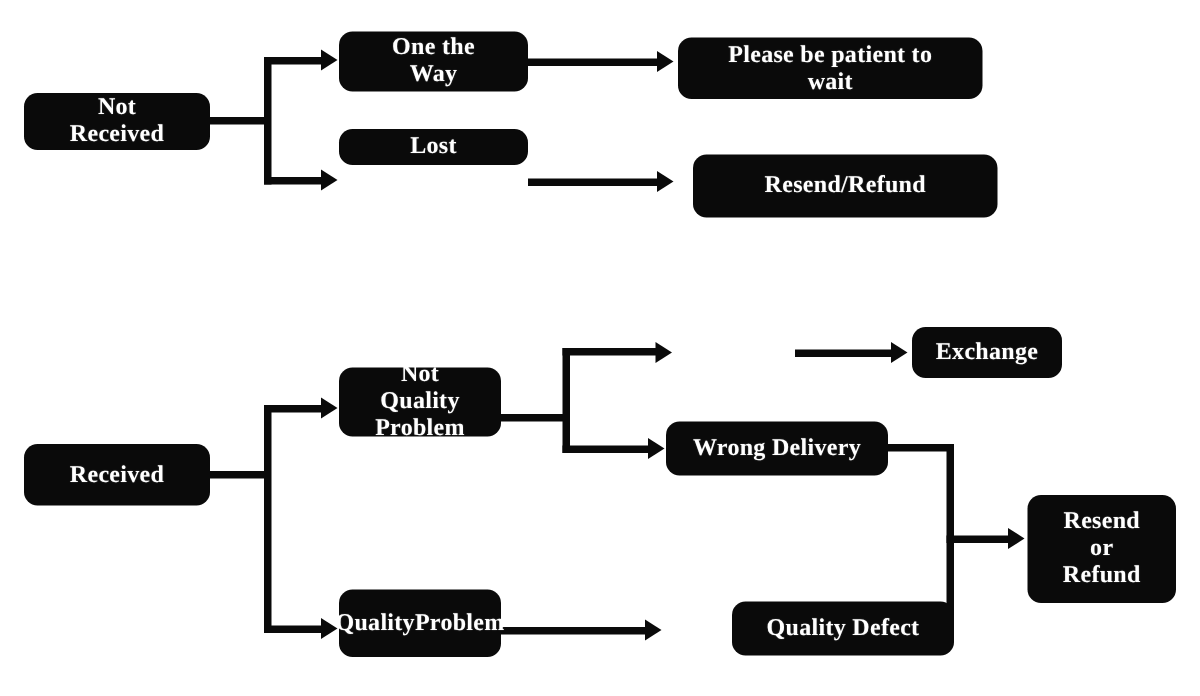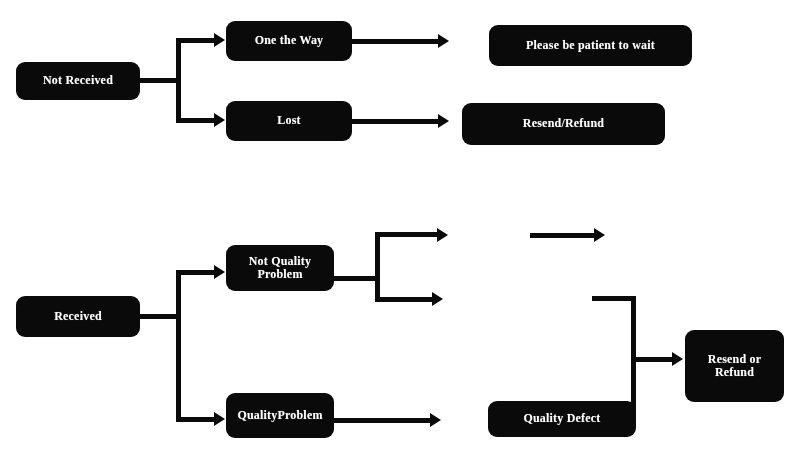--- a/index.html
+++ b/index.html
@@ -18,21 +18,21 @@
   .node {
     position: absolute;
     background: #0a0a0a;
     color: #ffffff;
     border-radius: 9px;
     display: flex;
     align-items: center;
     justify-content: center;
     text-align: center;
     font-weight: bold;
-    font-size: 12px;
+    font-size: 16px;
     line-height: 1.12;
     letter-spacing: 0.2px;
     box-sizing: border-box;
     padding: 2px 18px;
     text-shadow: 0 0 1px rgba(255,255,255,0.35);
     z-index: 3;
   }
   .edge {
     position: absolute;
     background: #0a0a0a;
@@ -62,29 +62,29 @@
   <div class="edge v" style="left:176px; top:38px; height:85px;"></div>
 
   <div class="edge h" style="left:176px; top:38px; width:42px;"></div>
   <div class="arrow" style="left:214px; top:33px;"></div>
 
   <div class="edge h" style="left:176px; top:118px; width:42px;"></div>
   <div class="arrow" style="left:214px; top:113px;"></div>
 
   <div class="node" style="left:226px; top:21px; width:126px; height:40px;">One the Way</div>
 
-  <div class="node" style="left:226px; top:101px; width:126px; height:40px;text-align:right;">Lost</div>
+  <div class="node" style="left:226px; top:86px; width:126px; height:24px;text-align:right;">Lost</div>
 
   <div class="edge h" style="left:352px; top:39px; width:88px;"></div>
   <div class="arrow" style="left:438px; top:34px;"></div>
 
   <div class="edge h" style="left:352px; top:119px; width:88px;"></div>
   <div class="arrow" style="left:438px; top:114px;"></div>
 
-  <div class="node" style="left:452px; top:25px; width:203px; height:41px;margin-left:37px;">Please be patient to wait</div>
+  <div class="node" style="left:452px; top:25px; width:203px; height:41px;">Please be patient to wait</div>
 
   <div class="node" style="left:452px; top:103px; width:203px; height:42px;margin-left:10px;">Resend/Refund</div>
 
   <div class="node" style="left:16px; top:296px; width:124px; height:41px;">Received</div>
 
   <div class="edge h" style="left:140px; top:314px; width:40px;"></div>
 
   <div class="edge v" style="left:176px; top:270px; height:152px;"></div>
 
   <div class="edge h" style="left:176px; top:270px; width:42px;"></div>
@@ -109,21 +109,23 @@
   <div class="edge h" style="left:375px; top:232px; width:66px;"></div>
   <div class="arrow" style="left:437px; top:228px;"></div>
 
   <div class="edge h" style="left:375px; top:297px; width:61px;"></div>
   <div class="arrow" style="left:432px; top:292px;"></div>
 
 
   <div class="edge h" style="left:530px; top:233px; width:66px;"></div>
   <div class="arrow" style="left:594px; top:228px;"></div>
 
+  <div class="node" style="left:608px; top:218px; width:100px; height:34px;">Exchange</div>
 
+  <div class="node" style="left:444px; top:281px; width:148px; height:36px;">Wrong Delivery</div>
 
   <div class="node" style="left:444px; top:401px; width:148px; height:36px;margin-left:44px;">Quality Defect</div>
 
   <div class="edge h" style="left:334px; top:418px; width:98px;"></div>
   <div class="arrow" style="left:430px; top:413px;"></div>
 
   <div class="edge h" style="left:592px; top:296px; width:44px;"></div>
   <div class="edge h" style="left:592px; top:417px; width:44px;"></div>
   <div class="edge v" style="left:631px; top:296px; height:126px;"></div>
   <div class="edge h" style="left:631px; top:357px; width:44px;"></div>

